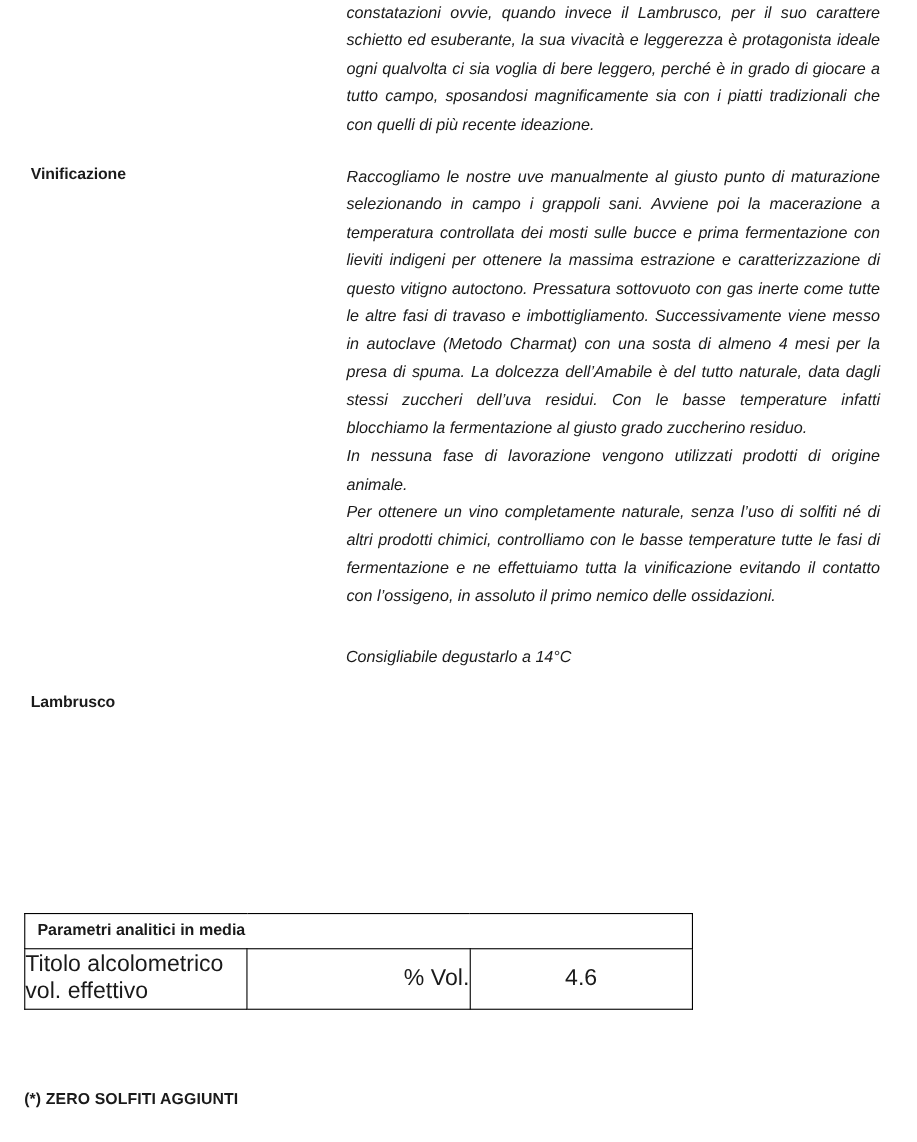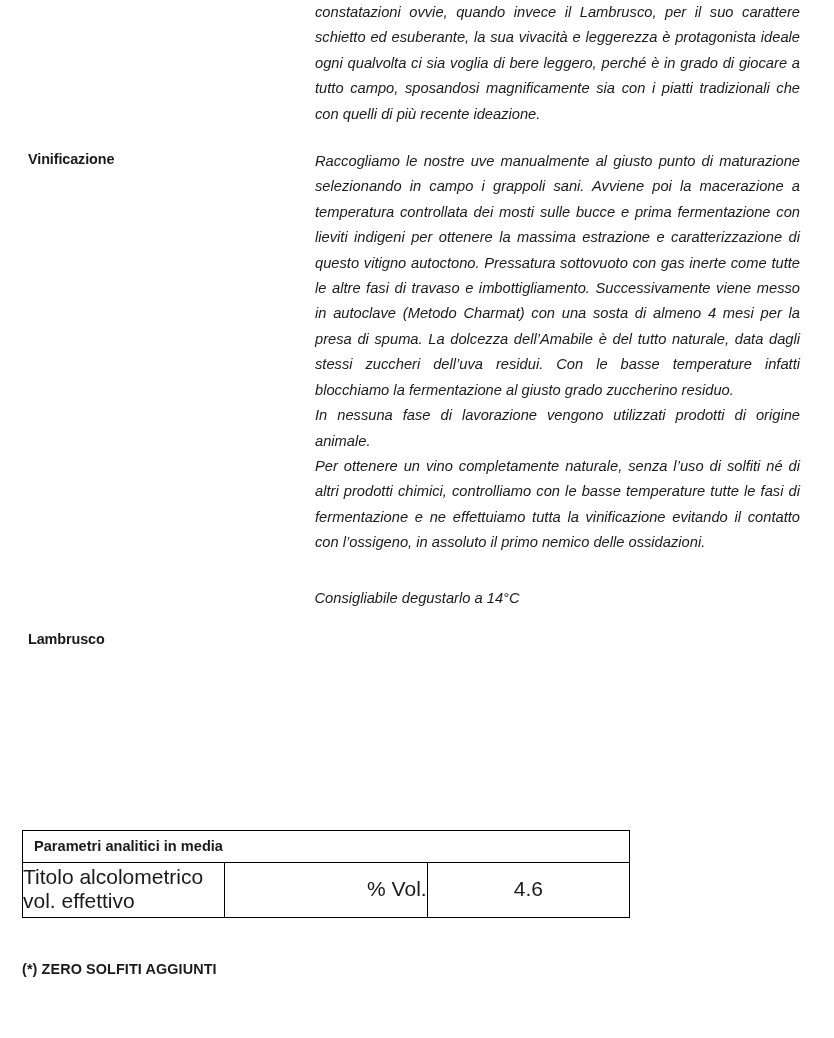--- a/index.html
+++ b/index.html
@@ -89,21 +89,21 @@
   td.c-value  { width: 192px; text-align: center; }
   tr.head td {
     font-weight: bold;
     font-size: 14.6px;
     padding-left: 11px;
     height: 32px;
   }
   .footnote {
     position: absolute;
     left: 22px;
-    top: 961px;
+    top: 992px;
     font-weight: bold;
     font-size: 14.4px;
     letter-spacing: 0.1px;
   }
 </style>
 </head>
 <body>
 
 <div class="page">
 

